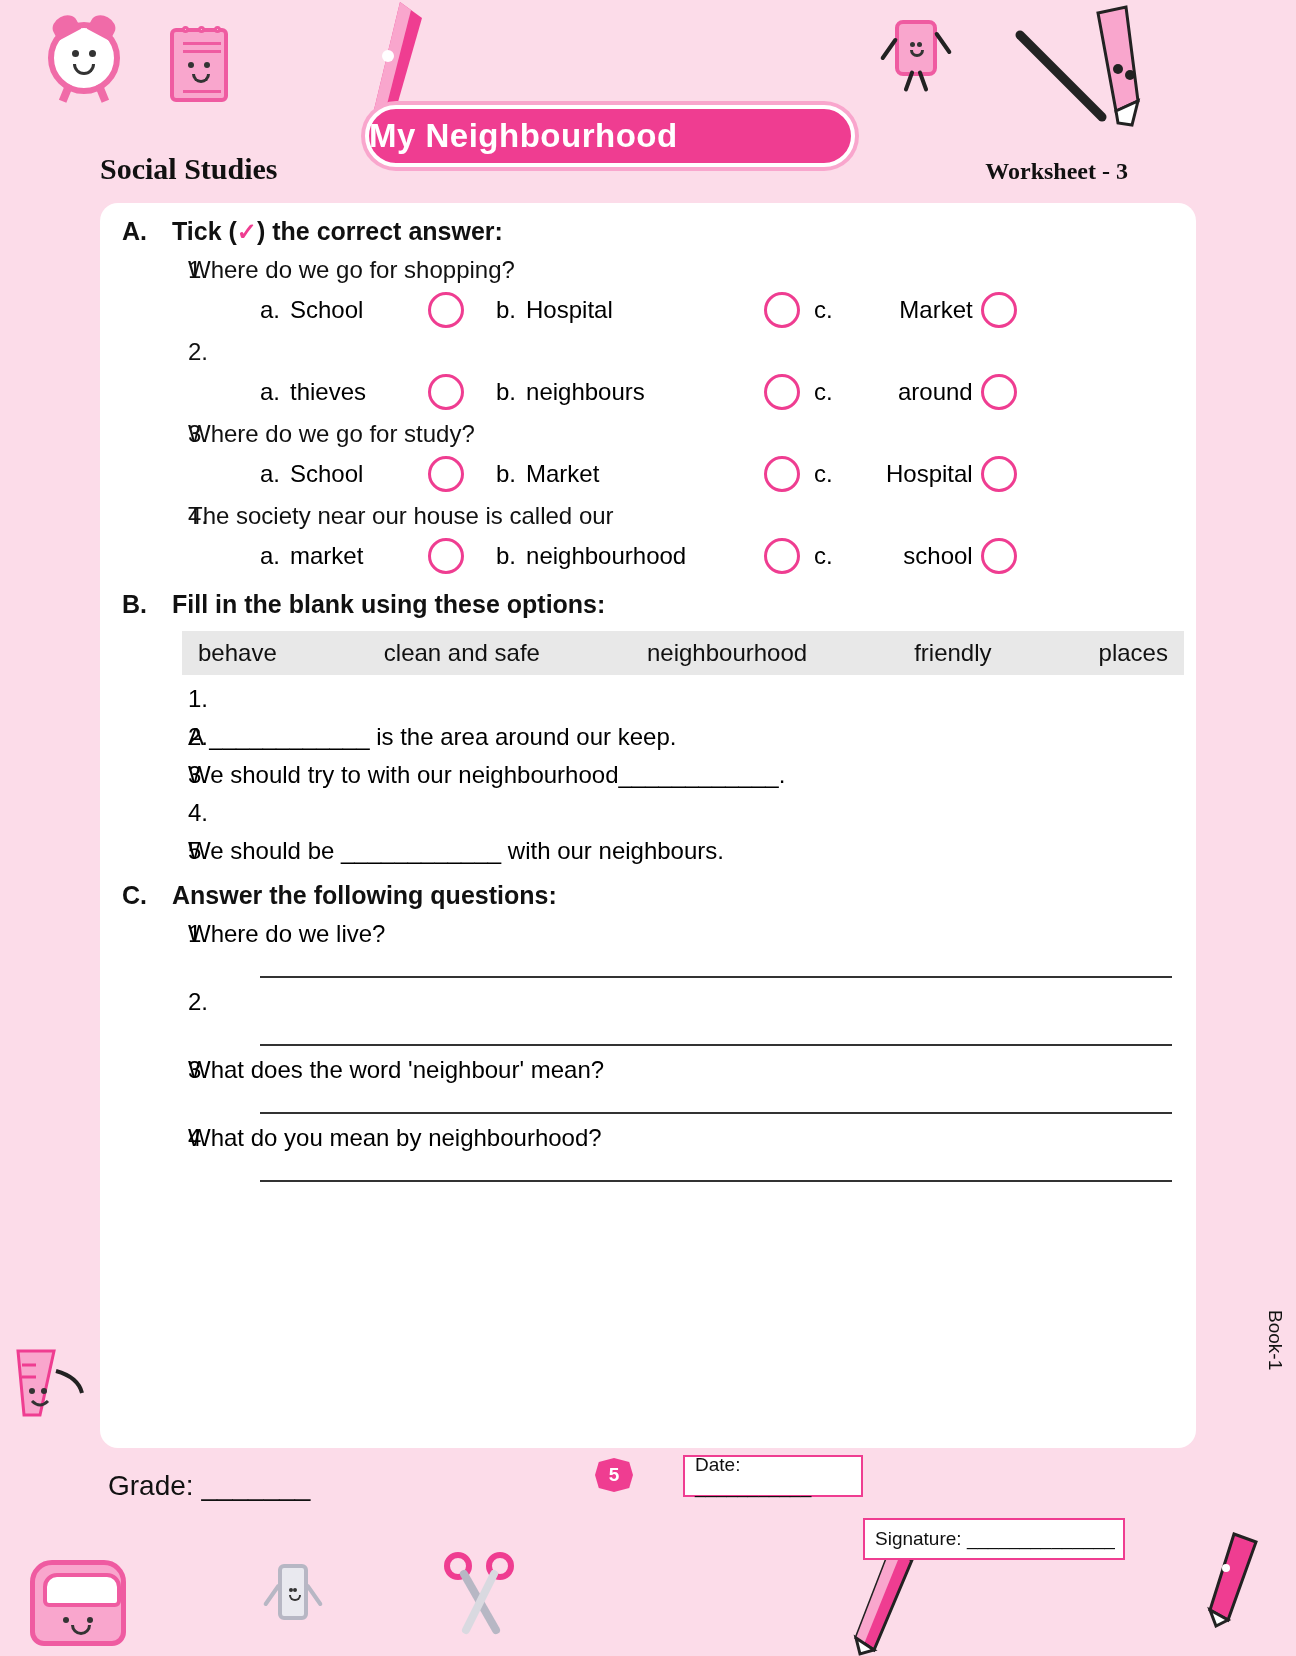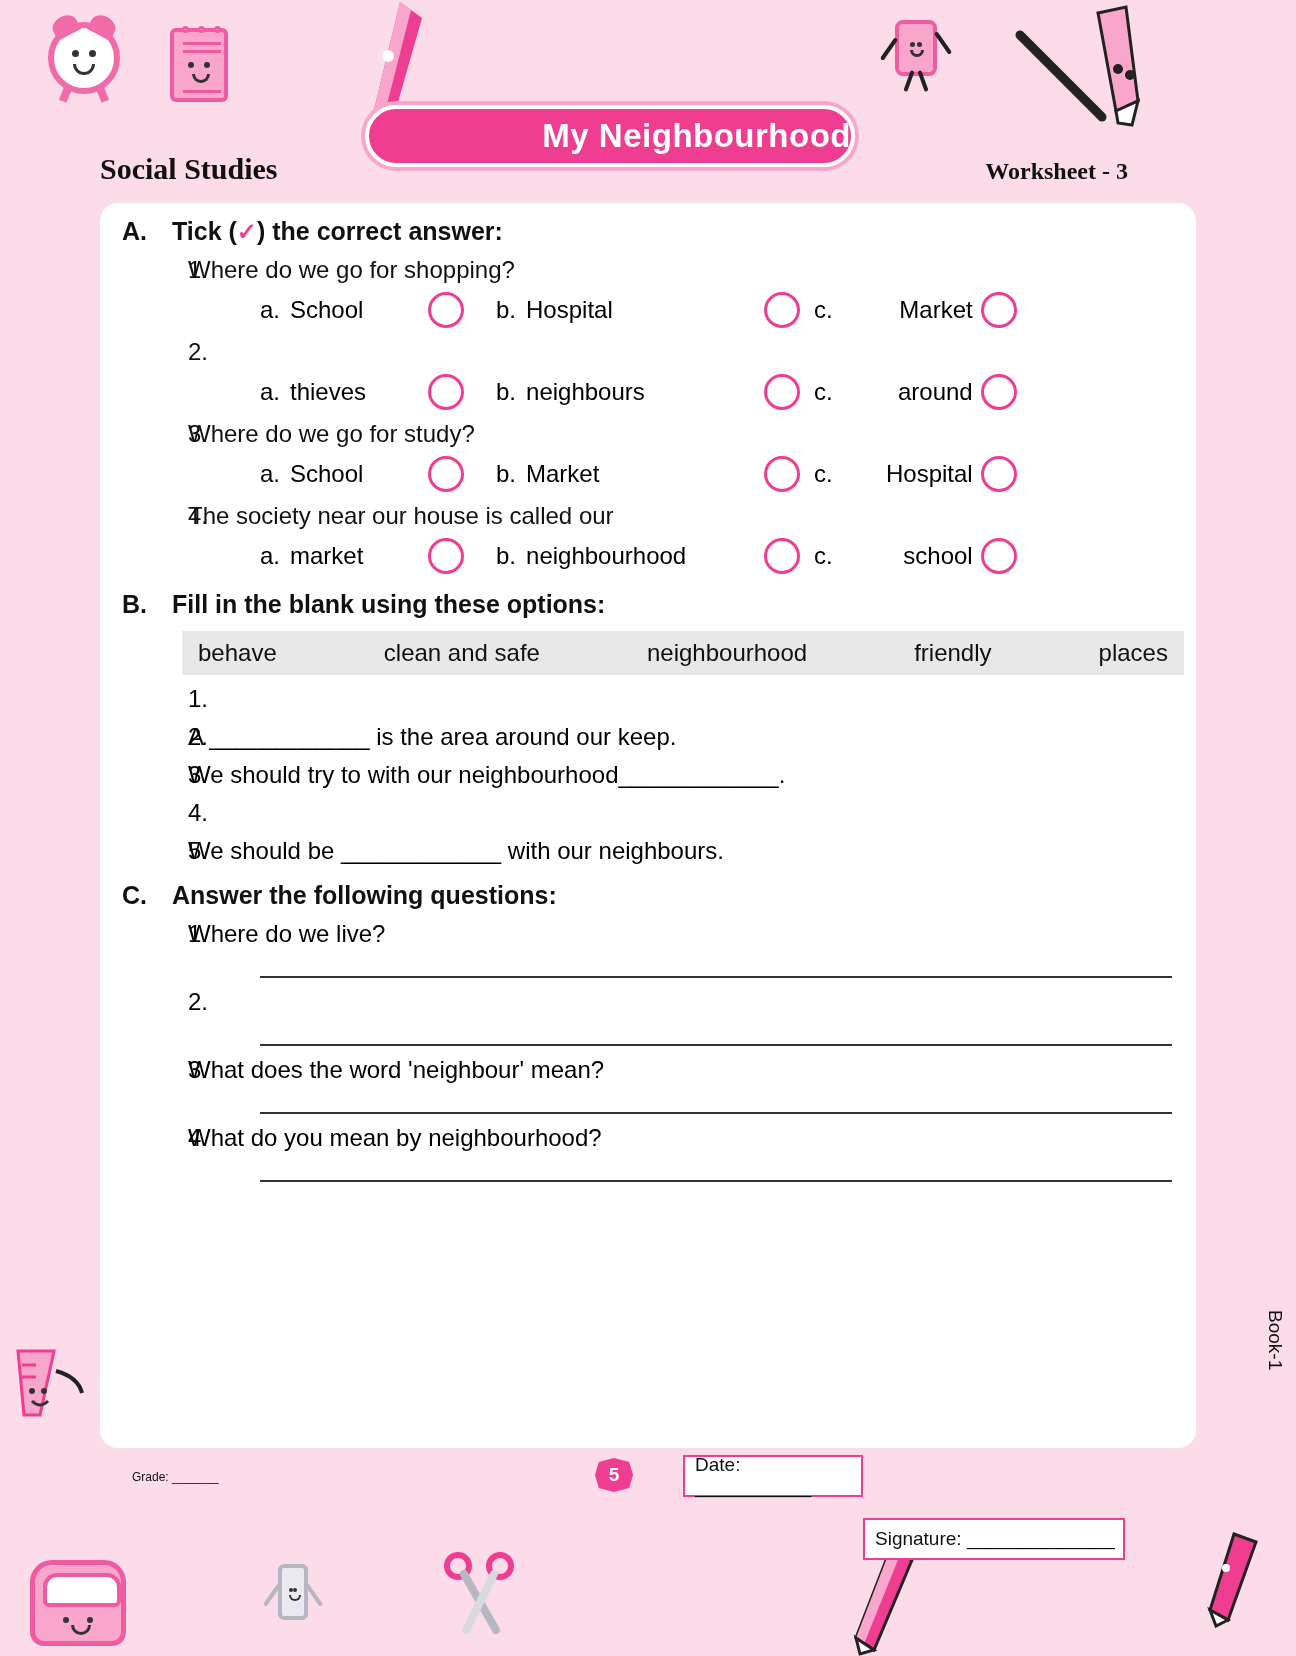--- a/index.html
+++ b/index.html
@@ -112,21 +112,21 @@
 
   
   .subject {
     position: absolute; left: 100px; top: 152px;
     font-family: "Liberation Serif", serif; font-weight: bold; font-size: 30px; color: #111;
   }
   .title-wrap {
     position: absolute; left: 365px; top: 105px; width: 490px; height: 62px;
     background: #ef3d91; border: 4px solid #ffffff; border-radius: 32px;
     box-shadow: 0 0 0 4px #f9a6cd;
-    display: flex; align-items: center; justify-content: flex-end;
+    display: flex; align-items: center; justify-content: flex-start;
   }
   .title-wrap .title {
     color: #fff; font-size: 33px; font-weight: bold; letter-spacing: .5px;
     font-family: "Liberation Sans", sans-serif;
   }
   .wsnum {
     position: absolute; right: 168px; top: 158px;
     font-family: "Liberation Serif", serif; font-weight: bold; font-size: 24px; color: #111;
   }
 
@@ -170,21 +170,21 @@
     margin: 8px 24px 0 160px; border-bottom: 2px solid #333; height: 22px;
   }
 
   .bookmark {
     position: absolute; right: 10px; top: 1310px;
     writing-mode: vertical-rl; font-size: 19px; color: #111;
   }
 
   
   .grade {
-    position: absolute; left: 108px; top: 1470px; font-size: 12px; color: #111; margin-left: 24px;
+    position: absolute; left: 108px; top: 1470px; font-size: 28px; color: #111;
   }
   .pagebadge {
     position: absolute; left: 595px; top: 1458px; width: 38px; height: 34px;
     background: #ef3d91; color: #fff; font-size: 19px; font-weight: bold;
     display: flex; align-items: center; justify-content: center;
     border-radius: 8px 8px 10px 10px;
     clip-path: polygon(50% 0%, 90% 12%, 100% 50%, 90% 88%, 50% 100%, 10% 88%, 0% 50%, 10% 12%);
   }
   .datebox {
     position: absolute; left: 683px; top: 1455px; width: 180px; height: 42px;

